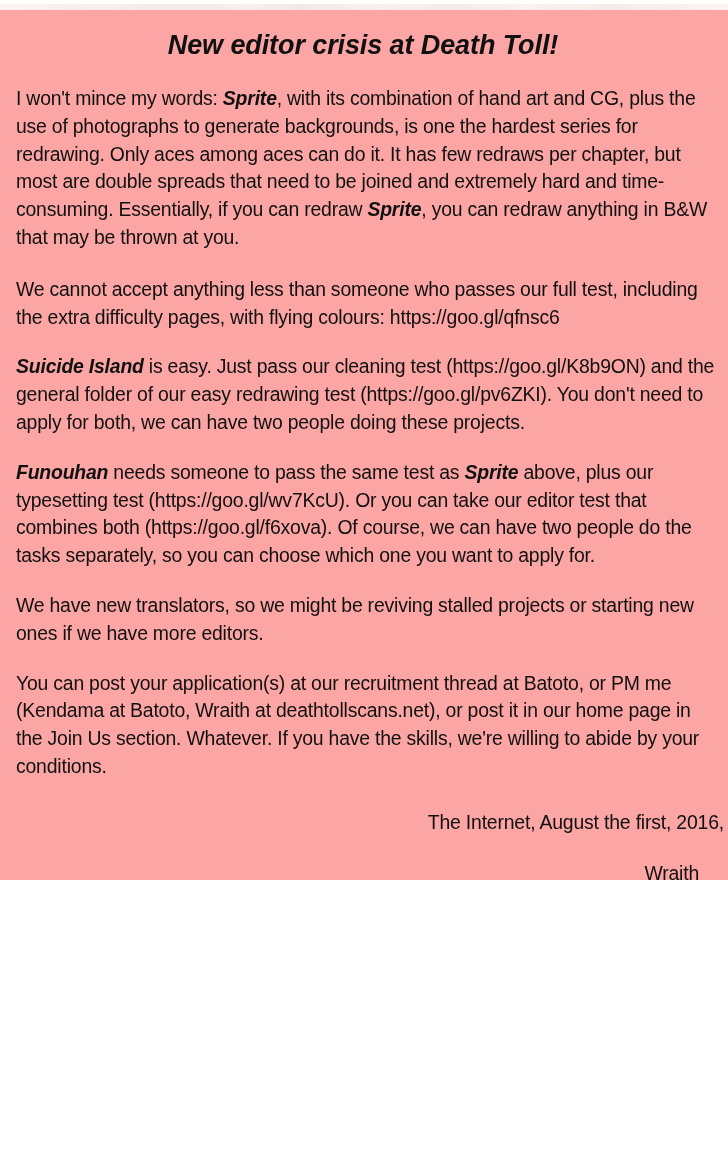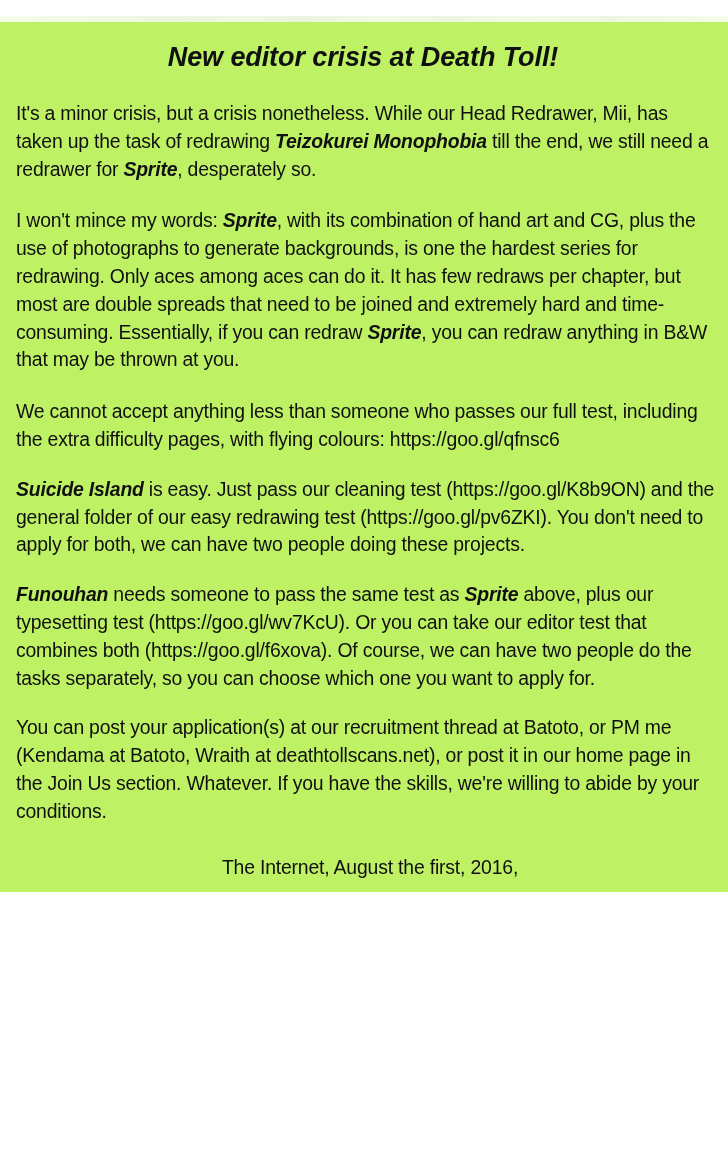--- a/index.html
+++ b/index.html
@@ -11,22 +11,22 @@
   body {
     font-family: "Liberation Sans", "DejaVu Sans", sans-serif;
     color: #101010;
     -webkit-font-smoothing: antialiased;
   }
   .page {
     position: relative;
     width: 728px;
     height: 876px;
     overflow: hidden;
-    background: #bef264;
-    margin: 16px auto;
+    background: #fca5a5;
+    margin: 4px auto;
   }
   .scan-noise {
     position: absolute;
     top: 0;
     left: 0;
     width: 728px;
     height: 6px;
     background: linear-gradient(90deg,
        rgba(255,255,255,1) 0%,
        rgba(245,245,245,1) 26%,
@@ -71,46 +71,46 @@
     font-weight: bold;
     font-style: italic;
   }
   .signature-block {
     margin-top: 28px;
     font-size: 19.4px;
     line-height: 27.8px;
     letter-spacing: -0.18px;
   }
   .sig-date {
-    text-align: center;
+    text-align: right;
     margin-right: -8px;
     white-space: nowrap;
   }
   .sig-name {
     text-align: right;
     margin-top: 23px;
     margin-right: 17px;
   }
 </style>
 </head>
 <body>
 
 <div class="page">
 
   <div class="scan-noise"></div>
 
   <div class="content">
 
     <h1 class="doc-title">New editor crisis at Death Toll!</h1>
 
-    <p class="para p1">It's a minor crisis, but a crisis nonetheless. While our Head Redrawer, Mii, has taken up the task of redrawing <b class="bi">Teizokurei Monophobia</b> till the end, we still need a redrawer for <b class="bi">Sprite</b>, desperately so.</p>
     <p class="para gap">I won't mince my words: <b class="bi">Sprite</b>, with its combination of hand art and CG, plus the use of photographs to generate backgrounds, is one the hardest series for redrawing. Only aces among aces can do it. It has few redraws per chapter, but most are double spreads that need to be joined and extremely hard and time-consuming. Essentially, if you can redraw <b class="bi">Sprite</b>, you can redraw anything in B&amp;W that may be thrown at you.</p>
     <p class="para gap">We cannot accept anything less than someone who passes our full test, including the extra difficulty pages, with flying colours: https://goo.gl/qfnsc6</p>
     <p class="para gap-sm"><b class="bi">Suicide Island</b> is easy. Just pass our cleaning test (https://goo.gl/K8b9ON) and the general folder of our easy redrawing test (https://goo.gl/pv6ZKI). You don't need to apply for both, we can have two people doing these projects.</p>
     <p class="para gap-sm"><b class="bi">Funouhan</b> needs someone to pass the same test as <b class="bi">Sprite</b> above, plus our typesetting test (https://goo.gl/wv7KcU). Or you can take our editor test that combines both (https://goo.gl/f6xova). Of course, we can have two people do the tasks separately, so you can choose which one you want to apply for.</p>
+    <p class="para gap-sm">We have new translators, so we might be reviving stalled projects or starting new ones if we have more editors.</p>
     <p class="para gap-sm">You can post your application(s) at our recruitment thread at Batoto, or PM me (Kendama at Batoto, Wraith at deathtollscans.net), or post it in our home page in the Join Us section. Whatever. If you have the skills, we're willing to abide by your conditions.</p>
 
     <div class="signature-block">
       <div class="sig-date">The Internet, August the first, 2016,</div>
       <div class="sig-name">Wraith</div>
 
     </div>
 
   </div>
 </div>

